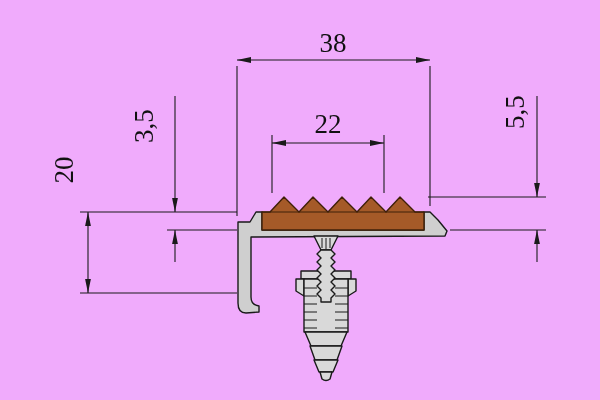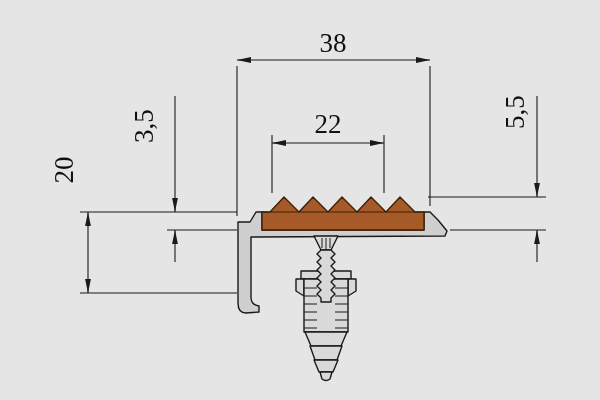--- a/index.html
+++ b/index.html
@@ -1,17 +1,17 @@
 <!DOCTYPE html>
 <html><head>
 <meta charset="utf-8">
 <style>
   html,body{margin:0;padding:0;background:#fff;}
   .canvas{
-    width:600px;height:400px;position:relative;background:#e5e5e5;overflow:hidden;
+    width:600px;height:400px;position:relative;background:#f0abfc;overflow:hidden;
     font-family:"Liberation Serif","DejaVu Serif",serif;
   }
   svg{display:block;}
   text{
     font-family:"Liberation Serif","DejaVu Serif",serif;
     font-size:27px;
     fill:#111111;
   }
   .dim{stroke:#1a1a1a;stroke-width:1.1;fill:none;}
   .shape{stroke:#1a1a1a;stroke-width:1.4;stroke-linejoin:round;}

